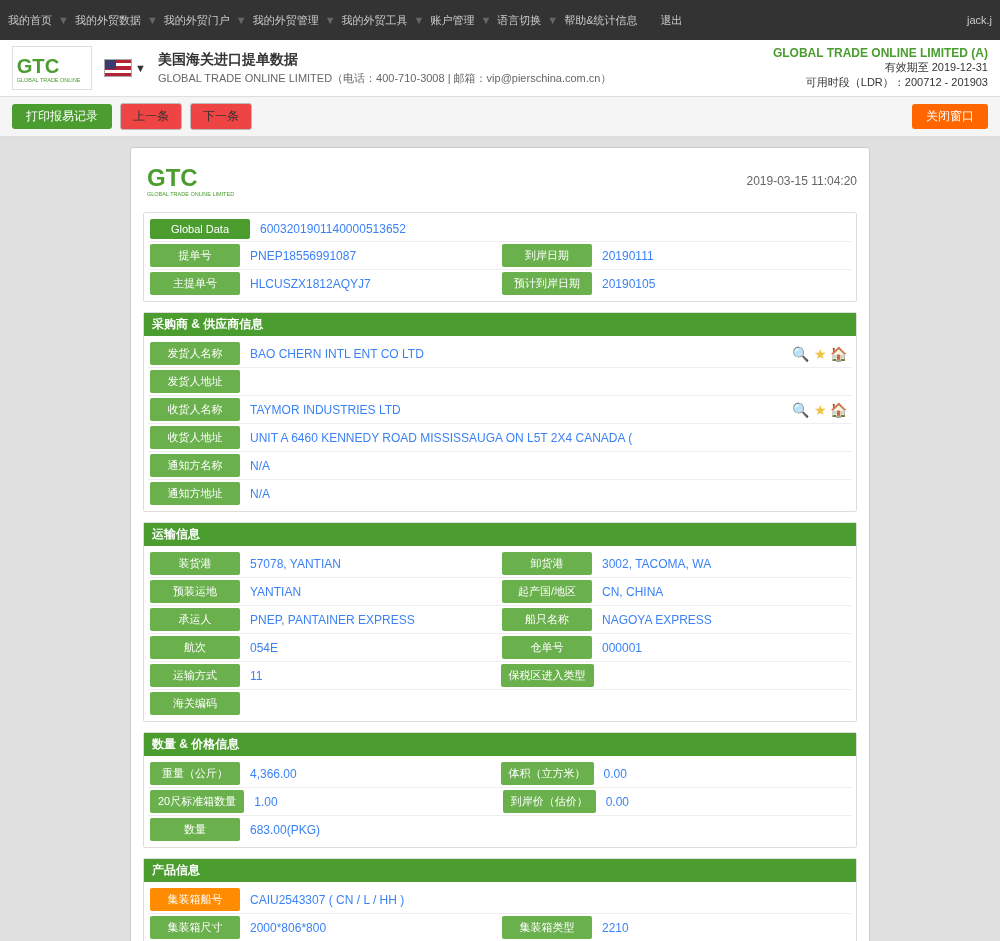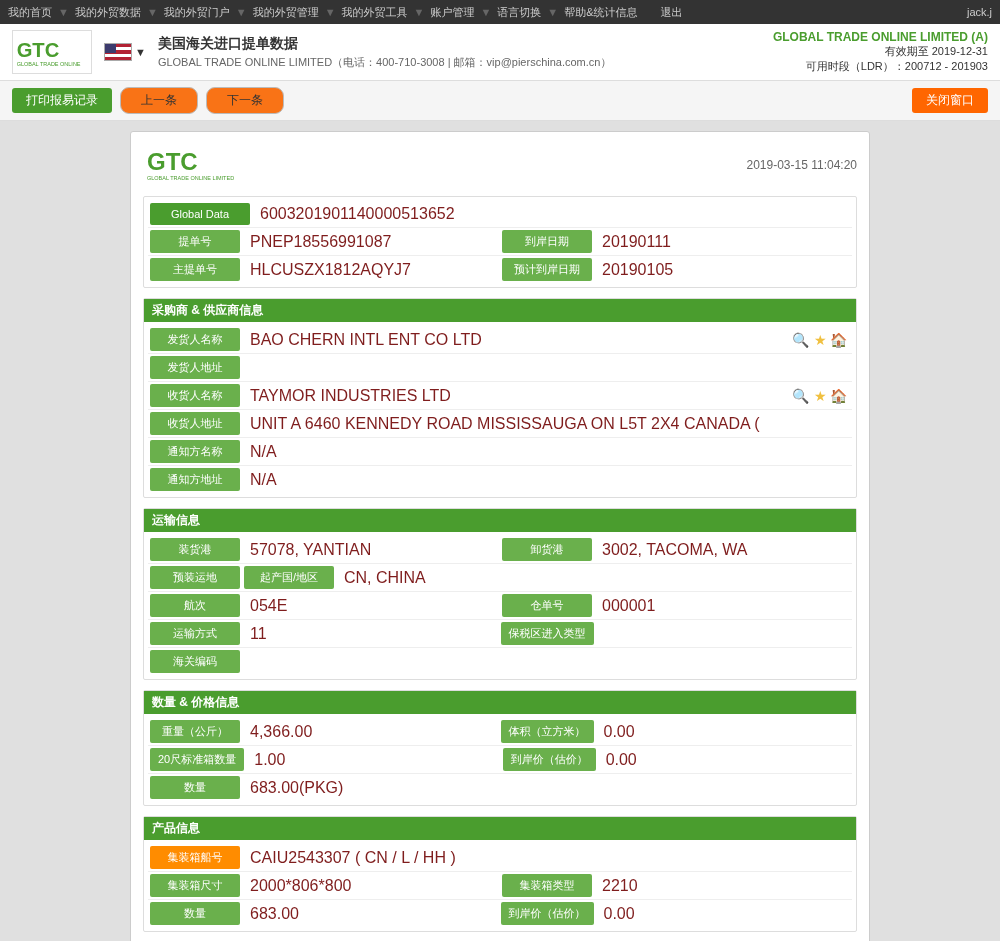--- a/index.html
+++ b/index.html
@@ -1,61 +1,61 @@
 <!DOCTYPE html>
 <html><head>
   <meta charset="utf-8">
   <style>
     * { margin: 0; padding: 0; box-sizing: border-box; }
     body { font-family: Arial, sans-serif; font-size: 12px; background: #e8e8e8; width: 1000px; }
     
     
-    .top-nav { background: #333; color: #ccc; display: flex; align-items: center; padding: 0 8px; height: 24px; font-size: 11px; }
+    .top-nav { background: #333; color: #ccc; display: flex; align-items: center; padding: 0 8px; height: 40px; font-size: 11px; }
     .top-nav .nav-item { display: flex; align-items: center; margin-right: 6px; cursor: pointer; }
     .top-nav .spacer { flex: 1; }
     .top-nav .user { color: #ccc; }
     
     
     .header { background: #fff; display: flex; align-items: center; padding: 6px 12px; border-bottom: 1px solid #ddd; }
     .logo-area { display: flex; align-items: center; }
     .logo-box { width: 80px; height: 44px; background: #fff; border: 1px solid #ddd; display: flex; align-items: center; justify-content: center; }
     .flag-area { display: flex; align-items: center; margin: 0 12px; }
     .header-info { flex: 1; }
     .header-title { font-size: 14px; font-weight: bold; color: #333; }
     .header-contact { font-size: 11px; color: #666; margin-top: 2px; }
     .header-right { text-align: right; }
     .company-name { color: #4a9d2e; font-weight: bold; font-size: 12px; }
     .validity { font-size: 11px; color: #333; }
     .time-range { font-size: 11px; color: #333; }
     
     
     .toolbar { background: #f5f5f5; padding: 6px 12px; display: flex; align-items: center; gap: 8px; border-bottom: 1px solid #ddd; }
     .btn-print { background: #4a9d2e; color: #fff; border: none; padding: 4px 14px; border-radius: 3px; cursor: pointer; font-size: 12px; }
-    .btn-nav { background: #f97316; border: 1px solid #bbb; padding: 4px 20px; border-radius: 9px; cursor: pointer; font-size: 12px; color: #333; }
+    .btn-nav { background: #ef4444; border: 1px solid #bbb; padding: 4px 12px; border-radius: 3px; cursor: pointer; font-size: 12px; color: #333; }
     .btn-close { background: #ff6600; color: #fff; border: none; padding: 4px 14px; border-radius: 3px; cursor: pointer; font-size: 12px; margin-left: auto; }
     
     
     .main-content { background: #e0e0e0; padding: 10px; }
     .doc-card { background: #fff; border: 1px solid #ccc; border-radius: 3px; padding: 12px; max-width: 740px; margin: 0 auto; }
     
     
     .doc-header { display: flex; justify-content: space-between; align-items: center; margin-bottom: 10px; }
     .doc-logo { display: flex; align-items: center; }
     .doc-datetime { color: #666; font-size: 12px; }
     
     
     .section { margin-bottom: 10px; border: 1px solid #ddd; border-radius: 2px; }
     .section-header { background: #4a9d2e; color: #fff; padding: 3px 8px; font-size: 12px; font-weight: bold; }
     .section-body { padding: 4px; }
     
     
     .field-row { display: flex; align-items: stretch; border-bottom: 1px solid #eee; }
     .field-row:last-child { border-bottom: none; }
     .field-label { background: #6ab04c; color: #fff; padding: 4px 8px; min-width: 90px; font-size: 11px; display: flex; align-items: center; justify-content: center; text-align: center; margin: 2px; border-radius: 2px; white-space: nowrap; }
-    .field-value { padding: 4px 8px; flex: 1; color: #7f1d1d; font-size: 16px; display: flex; align-items: center; }
+    .field-value { padding: 4px 8px; flex: 1; color: #3b82f6; font-size: 12px; display: flex; align-items: center; }
     .field-actions { display: flex; align-items: center; gap: 4px; padding: 4px; }
     .icon-search { color: #888; cursor: pointer; font-size: 14px; }
     .icon-star { color: #f0c040; cursor: pointer; font-size: 14px; }
     .icon-home { color: #888; cursor: pointer; font-size: 14px; }
     
     
     .gtc-svg { width: 85px; height: 38px; }
   </style>
 </head>
 <body>
@@ -196,22 +196,29 @@
       <div class="section-header">运输信息</div>
       <div class="section-body">
         <div class="field-row">
           <div class="field-label">装货港</div>
           <div class="field-value">57078, YANTIAN</div>
           <div class="field-label">卸货港</div>
           <div class="field-value">3002, TACOMA, WA</div>
         </div>
         <div class="field-row">
           <div class="field-label">预装运地</div>
+          <div class="field-value">YANTIAN</div>
           <div class="field-label">起产国/地区</div>
           <div class="field-value">CN, CHINA</div>
+        </div>
+        <div class="field-row">
+          <div class="field-label">承运人</div>
+          <div class="field-value">PNEP, PANTAINER EXPRESS</div>
+          <div class="field-label">船只名称</div>
+          <div class="field-value">NAGOYA EXPRESS</div>
         </div>
         <div class="field-row">
           <div class="field-label">航次</div>
           <div class="field-value">054E</div>
           <div class="field-label">仓单号</div>
           <div class="field-value">000001</div>
         </div>
         <div class="field-row">
           <div class="field-label">运输方式</div>
           <div class="field-value">11</div>

